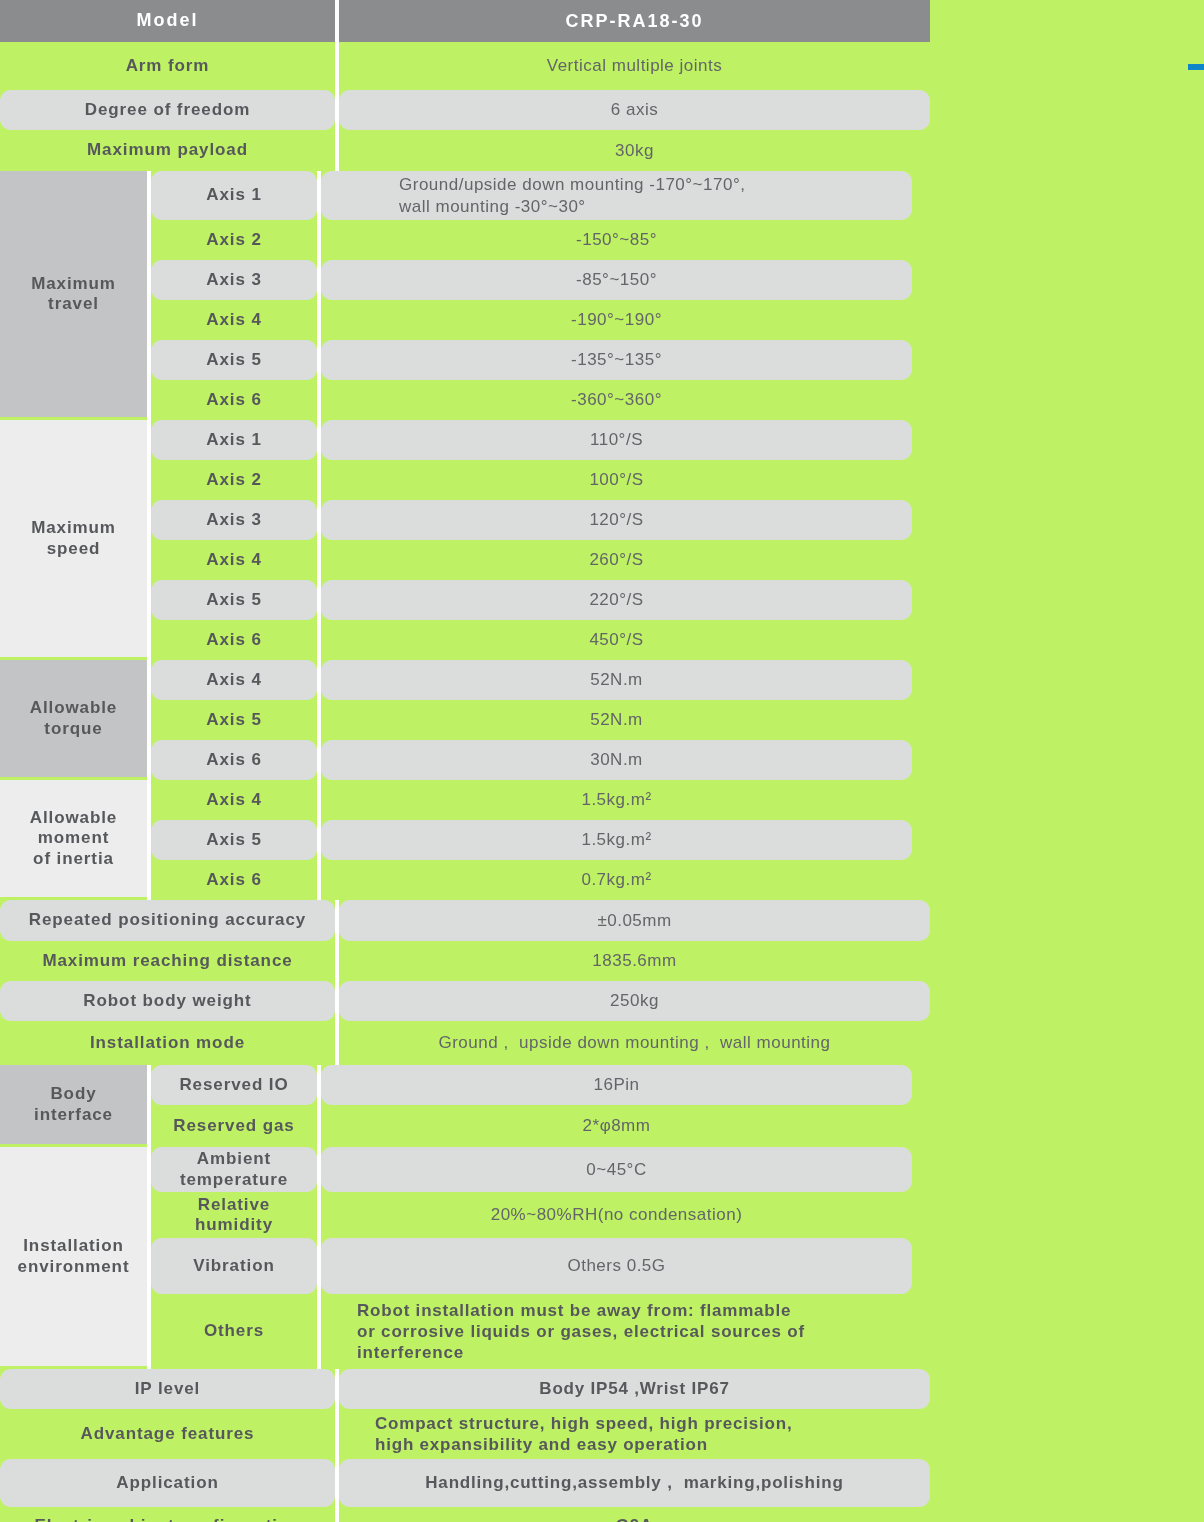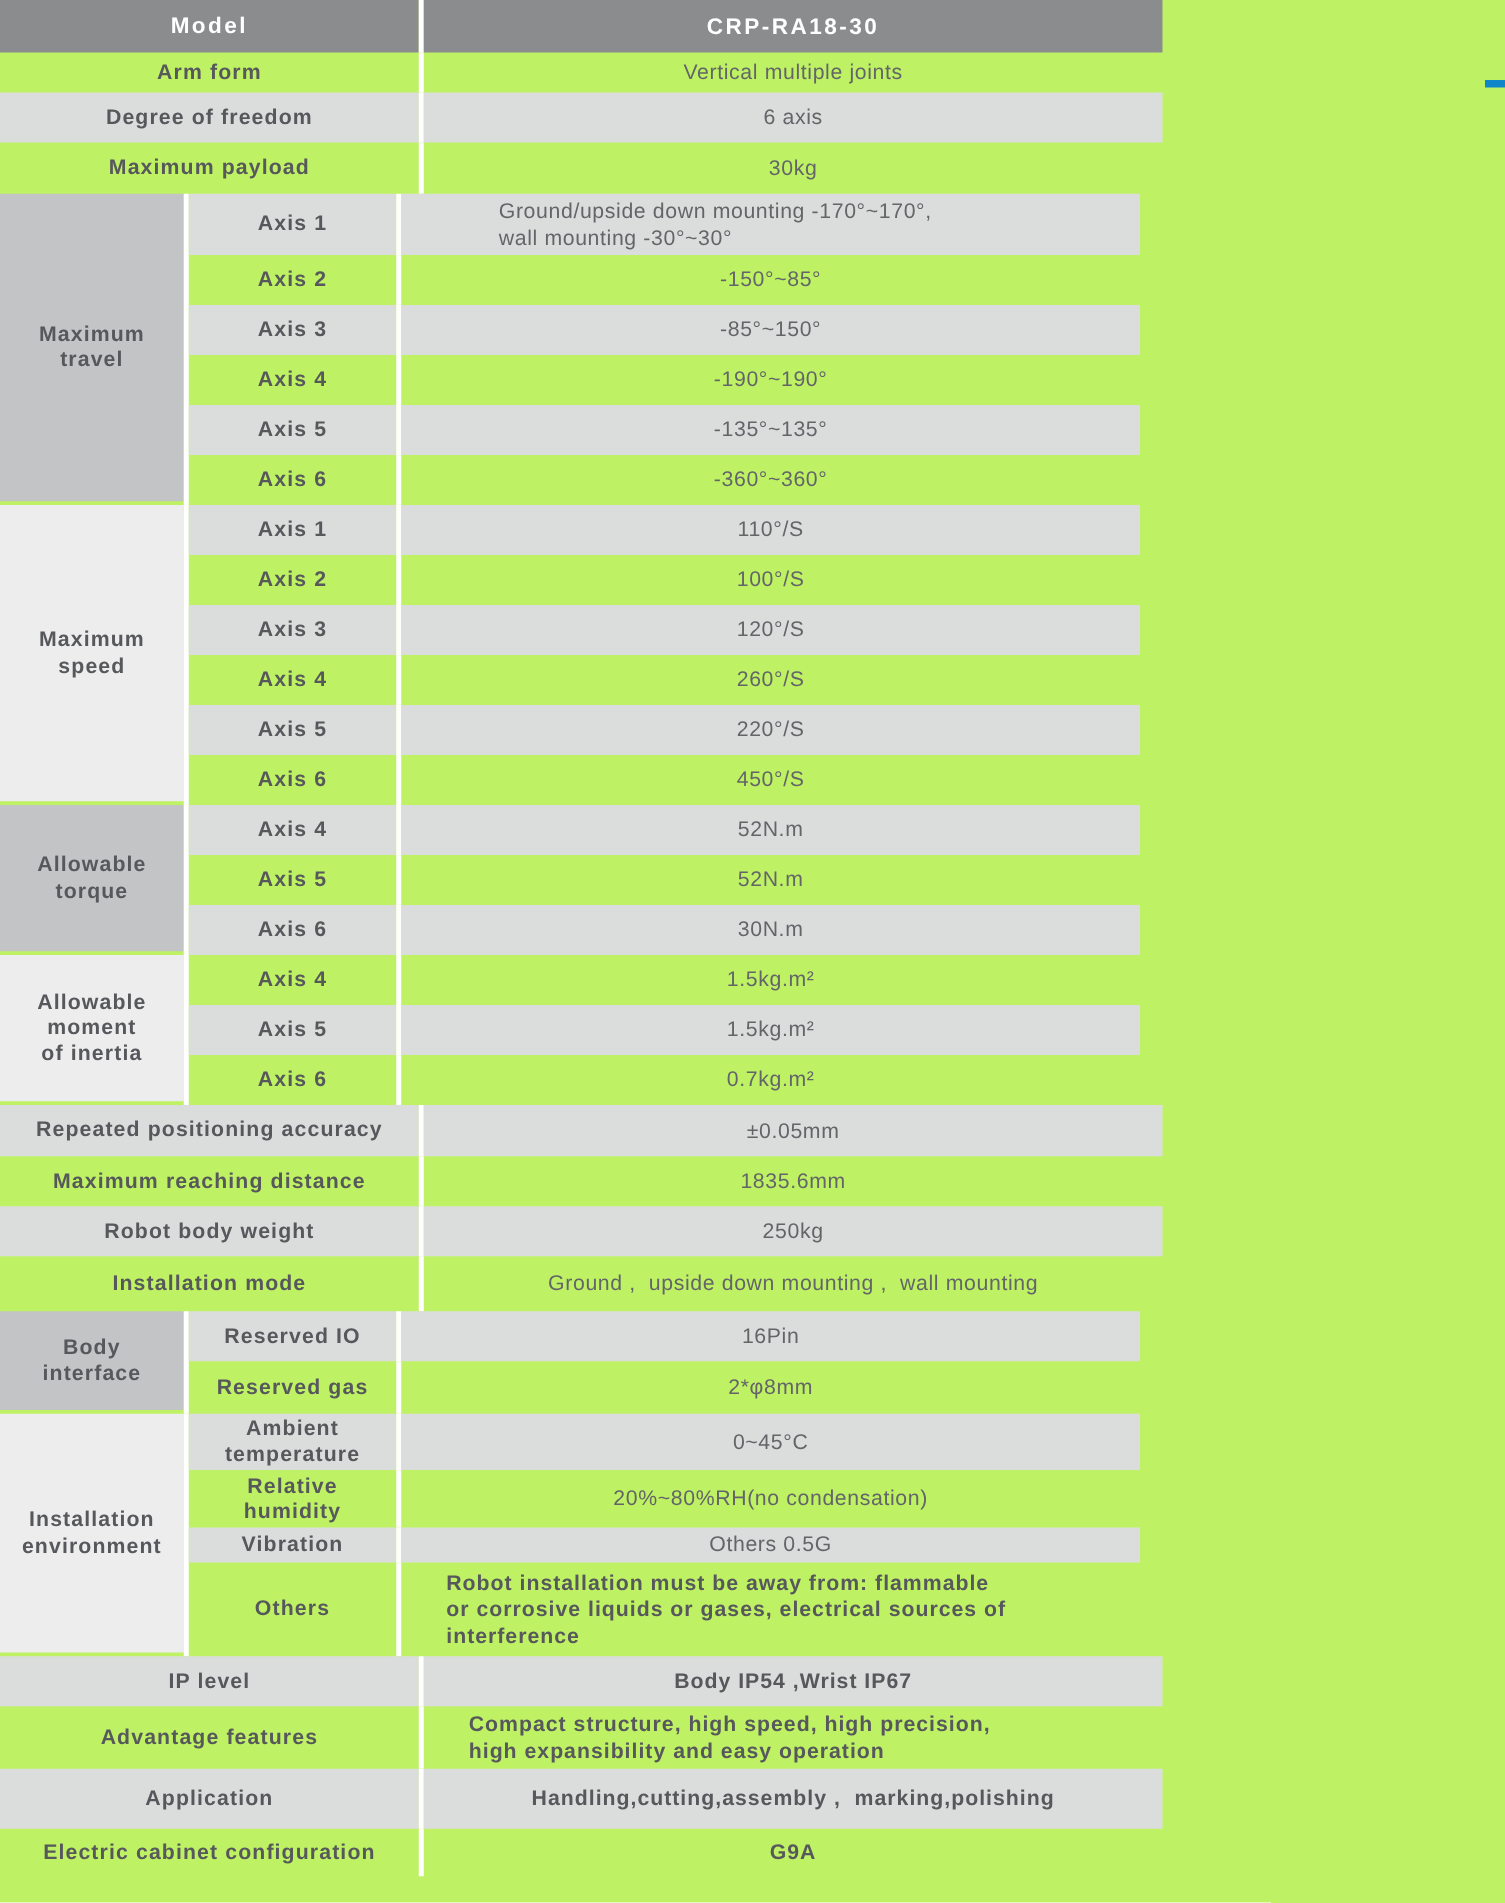--- a/index.html
+++ b/index.html
@@ -26,21 +26,21 @@
   .slab { width:166px; }
   .group{ width:147px; margin-bottom:3px; }
   .group.dark  { background:var(--c-group-dark, #c2c4c5); }
   .group.light { background:var(--c-group-light, #ededee); }
 
   .val {
     width:591px; display:flex; align-items:center; justify-content:center;
     color:var(--c-value-text, #636568); font-size:17px; letter-spacing:0.5px;
     text-align:center; white-space:pre-line; line-height:1.25;
   }
-  .g { background:var(--c-row-gray, #dbdddd); }
+  .g { background:var(--c-row-gray, #dbdddd);border-radius:11px; }
 
   .hdr { height:42px; }
   .hdr .lab, .hdr .val {
     background:var(--c-header-bg, #8a8c8d); color:#ffffff;
     font-weight:bold; font-size:18px; letter-spacing:2px;
   }
 
   .left { justify-content:flex-start; text-align:left; }
   .pl78 { padding-left:78px; }
   .pl36 { padding-left:36px; }
@@ -56,21 +56,21 @@
 
 <div class="page">
   <div class="tbl">
 
     <div class="row hdr">
       <div class="lab">Model</div>
       <div class="vgap"></div>
       <div class="val">CRP-RA18-30</div>
     </div>
 
-    <div class="row" style="height:32px">
+    <div class="row" style="height:48px">
       <div class="lab">Arm form</div>
       <div class="vgap"></div>
       <div class="val">Vertical multiple joints</div>
     </div>
     <div class="row" style="height:40px">
       <div class="lab g">Degree of freedom</div>
       <div class="vgap"></div>
       <div class="val g">6 axis</div>
     </div>
     <div class="row" style="height:41px">
@@ -252,21 +252,21 @@
 temperature</div>
           <div class="vgap"></div>
           <div class="val g">0~45°C</div>
         </div>
         <div class="srow" style="height:46px">
           <div class="slab">Relative
 humidity</div>
           <div class="vgap"></div>
           <div class="val">20%~80%RH(no condensation)</div>
         </div>
-        <div class="srow" style="height:28px">
+        <div class="srow" style="height:56px">
           <div class="slab g">Vibration</div>
           <div class="vgap"></div>
           <div class="val g">Others 0.5G</div>
         </div>
         <div class="srow" style="height:75px">
           <div class="slab">Others</div>
           <div class="vgap"></div>
           <div class="val left pl36 bold">Robot installation must be away from: flammable
 or corrosive liquids or gases, electrical sources of
 interference</div>

